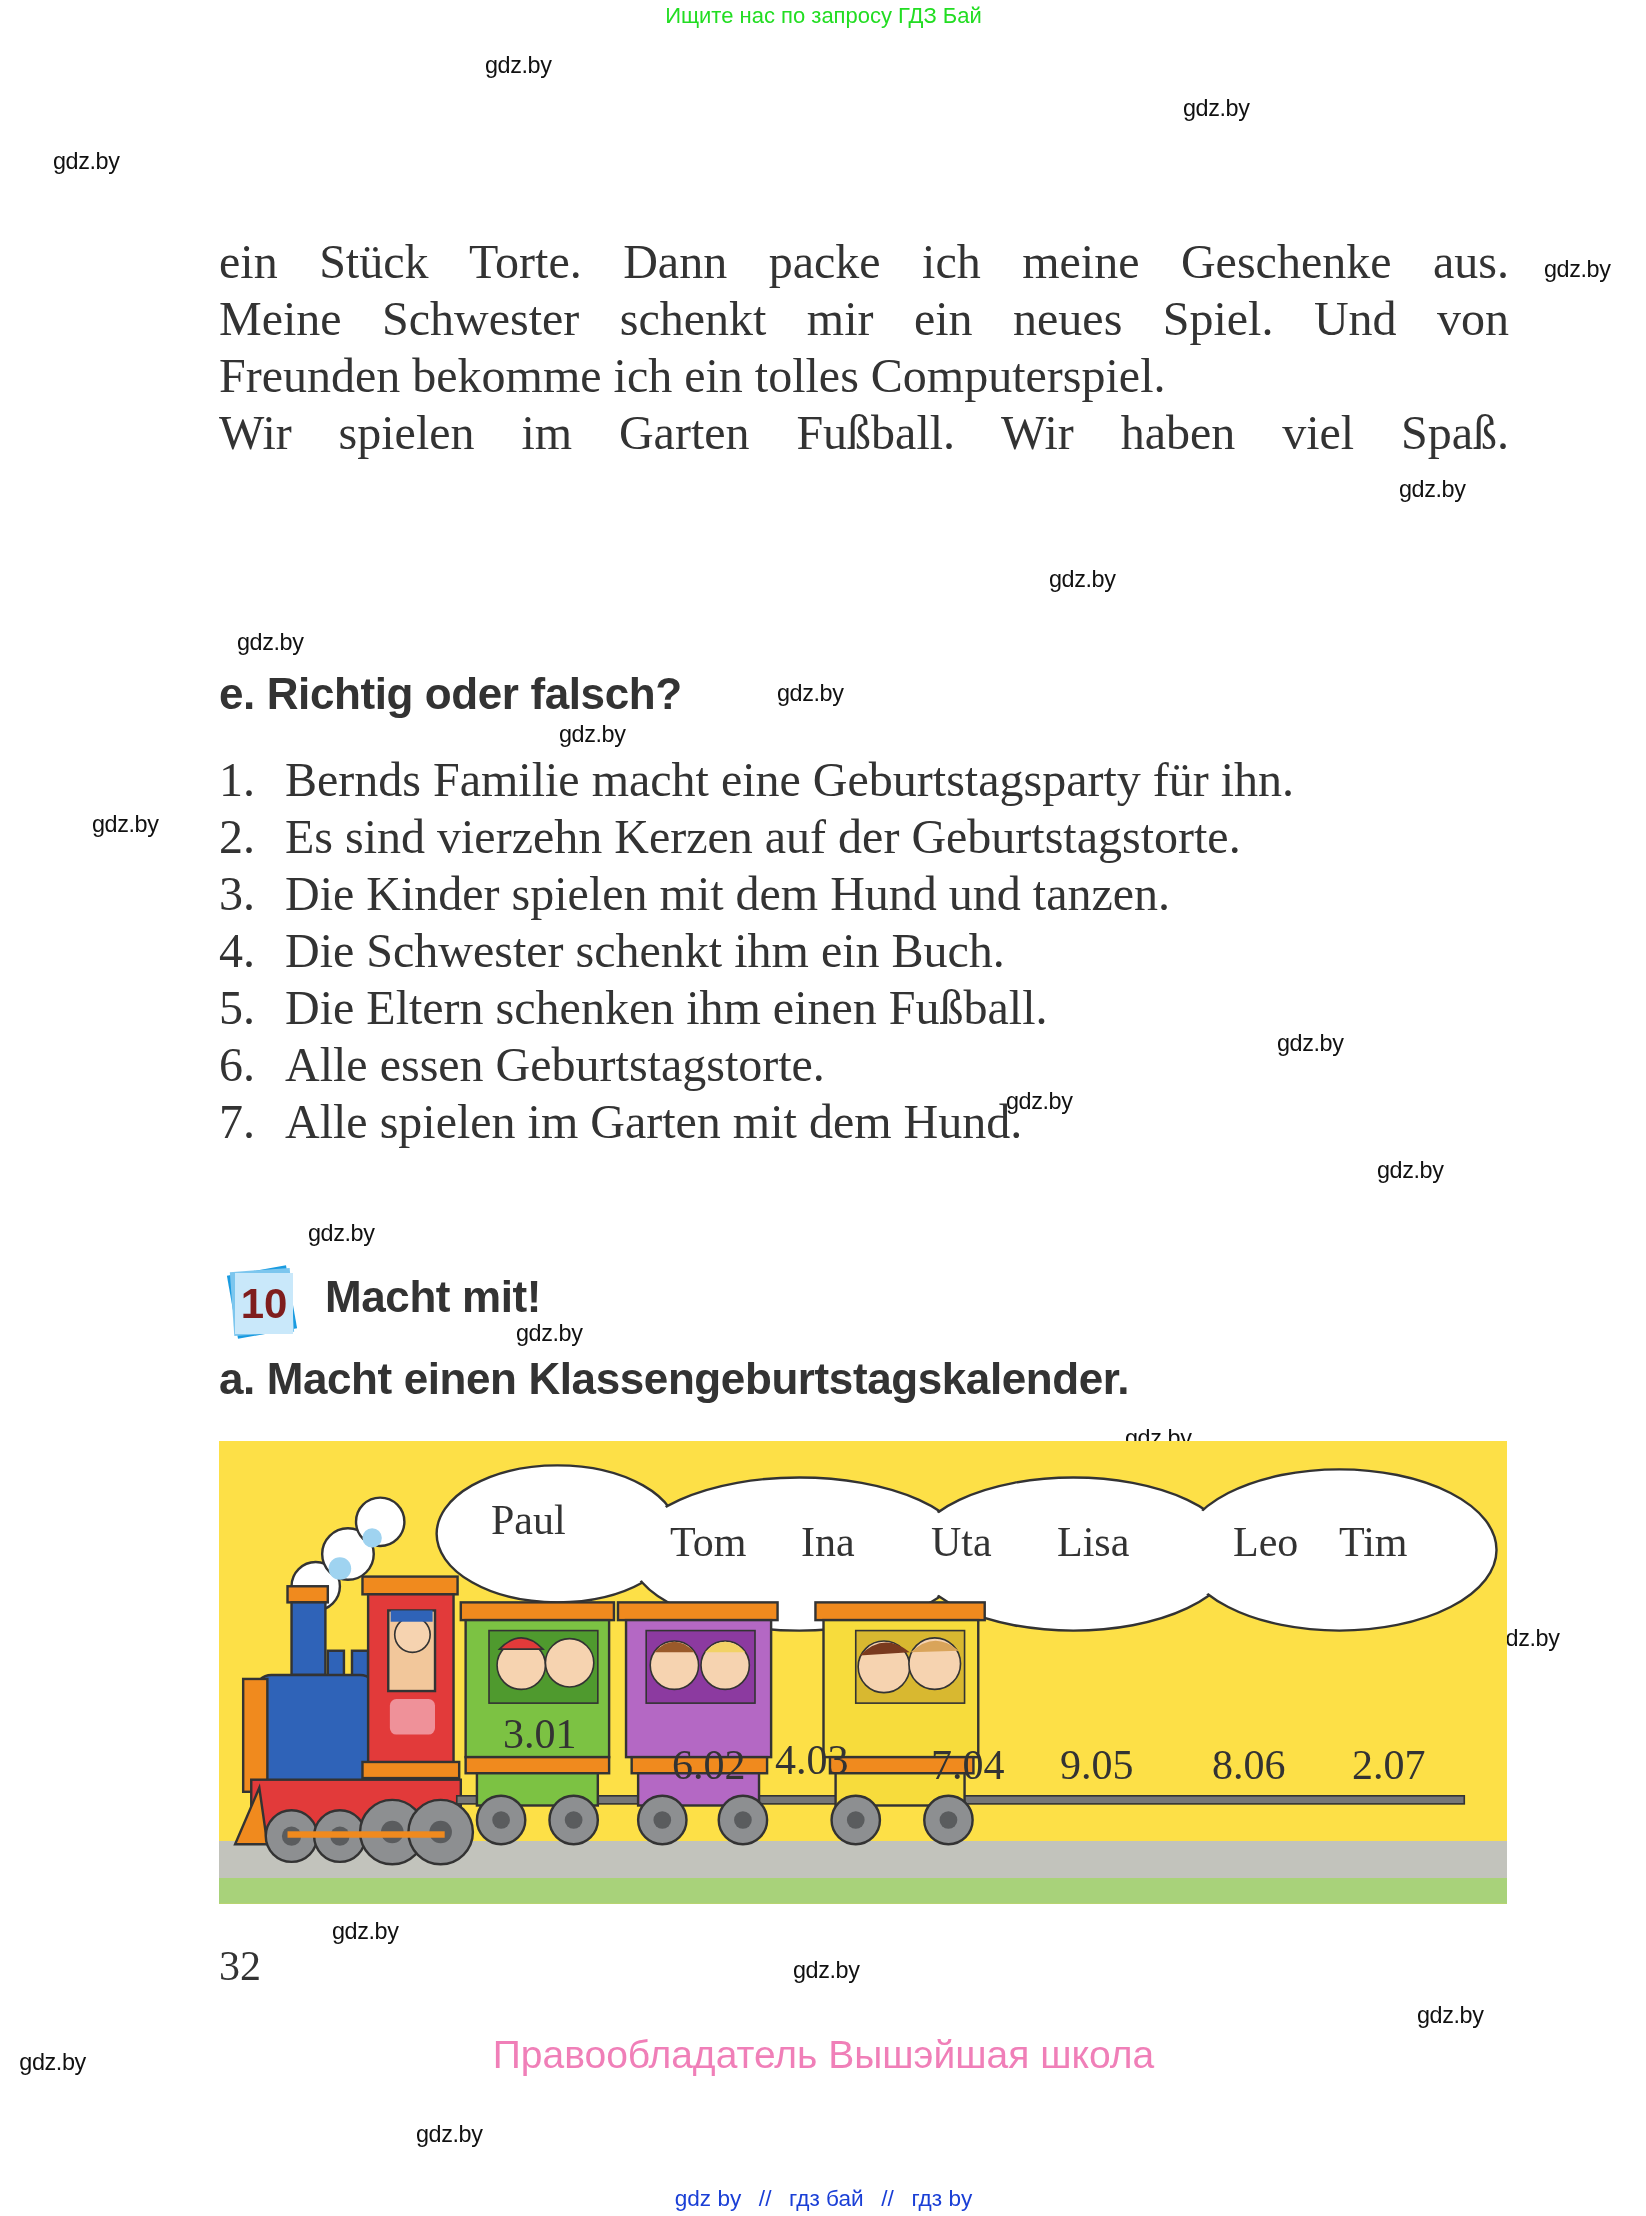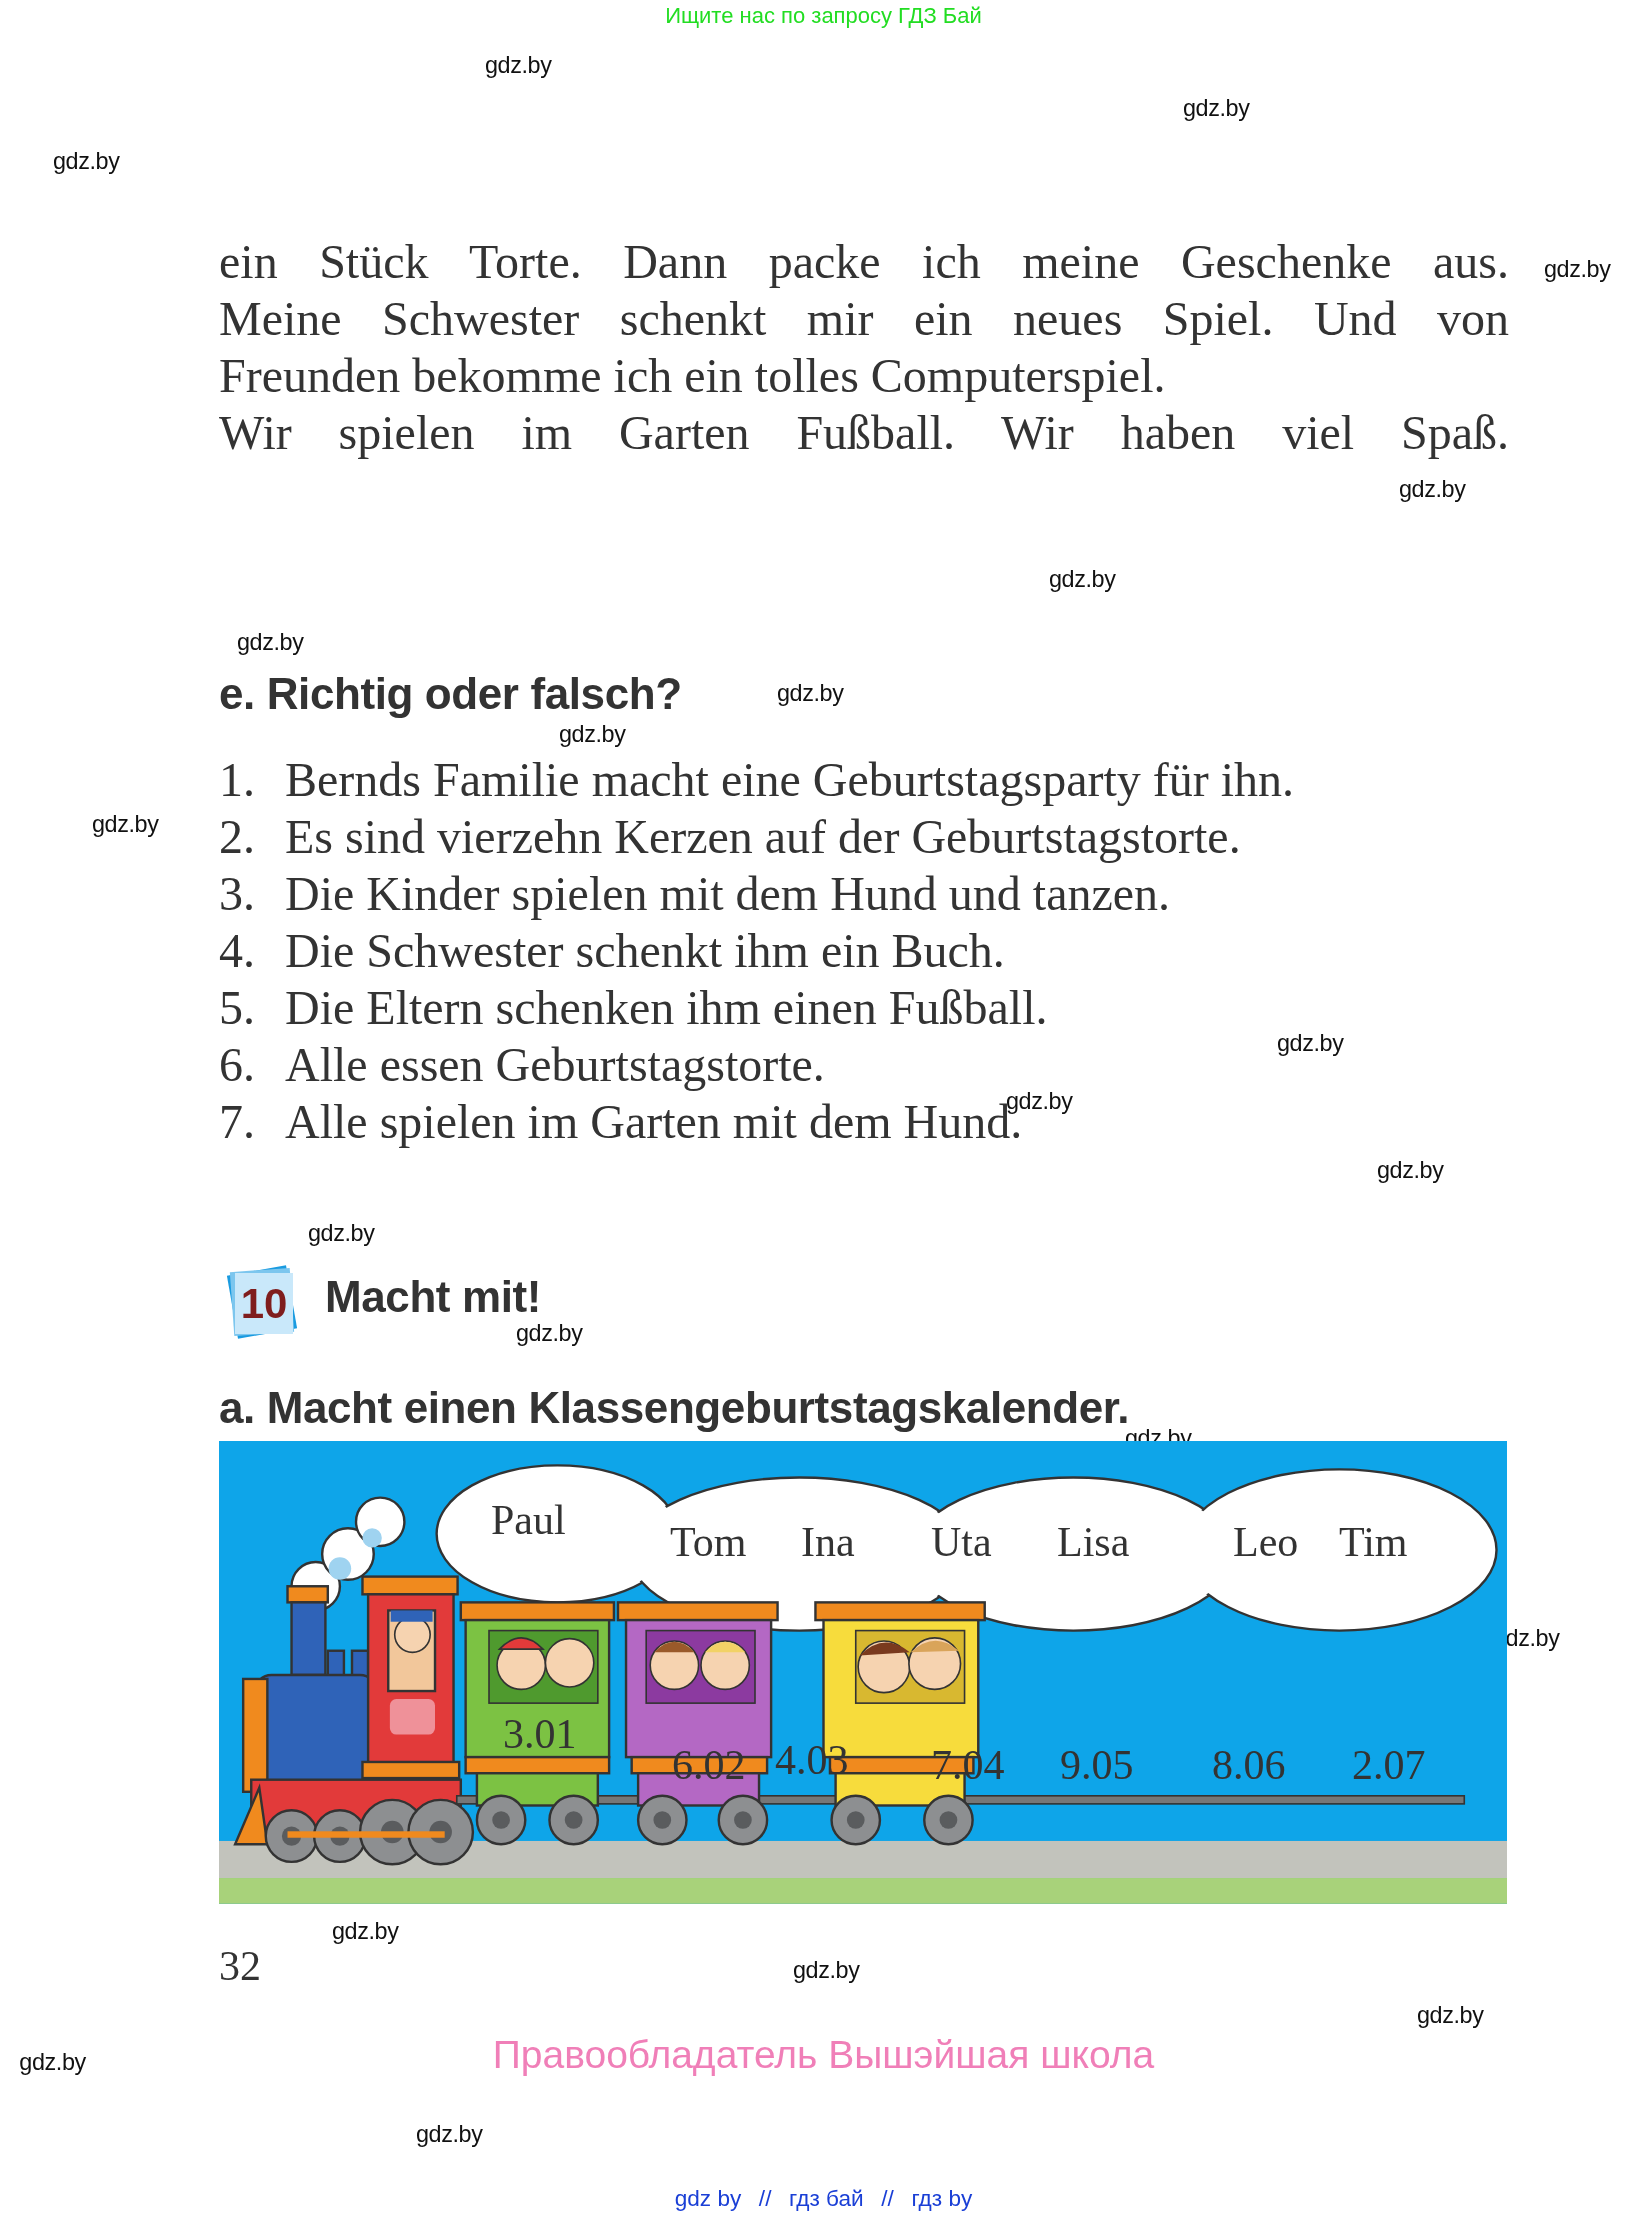--- a/index.html
+++ b/index.html
@@ -34,21 +34,21 @@
   .badge {
     position: absolute; left: 227px; top: 1267px; width: 69px; height: 69px;
   }
   .badge .sq1 { position:absolute; left:4.8px; top:3.2px; width:60px; height:64px; background:#1a9be0; transform: rotate(-10deg); }
   .badge .sq2 { position:absolute; left:4.8px; top:3.2px; width:60px; height:64px; background:#7cc6ee; transform: rotate(-4deg); }
   .badge .sq3 { position:absolute; left:8px; top:6.4px; width:58px; height:61px; background:#c9e8fa; }
   .badge .n {
     position:absolute; left:8px; top:6.4px; width:58px; height:61px; line-height:61px; text-align:center;
     font-family: "Liberation Sans", sans-serif; font-weight:bold; font-size:42px; color:#7f1d1d;
   }
-  .illu { position: absolute; left: 219px; top: 1441px; width: 1288px; height: 463px; overflow: hidden; background: #0ea5e9; }
+  .illu { position: absolute; left: 219px; top: 1441px; width: 1288px; height: 463px; overflow: hidden; background: #fde047; }
   .illu svg { display:block; }
   .illu .name {
     position: absolute; font-family: "Liberation Serif", "DejaVu Serif", serif;
     font-size: 42px; color: #333; white-space: nowrap;
   }
   .illu .date {
     position: absolute; font-family: "Liberation Serif", "DejaVu Serif", serif;
     font-size: 42px; color: #333; white-space: nowrap;
   }
   .page-num { position:absolute; left: 219px; top: 1942px; font-size: 42px; color:#333; }
@@ -133,21 +133,21 @@
   </li>
 </ul>
 
 <div class="badge">
   <div class="sq1"></div>
     <div class="sq2"></div>
     <div class="sq3"></div>
   <div class="n">10</div>
 </div>
 <div class="section-head" style="left:325px; top:1272px;">Macht mit!</div>
-<div class="section-head" style="left:219px; top:1354px;margin-top:29px;">a. Macht einen Klassengeburtstagskalender.</div>
+<div class="section-head" style="left:219px; top:1354px;">a. Macht einen Klassengeburtstagskalender.</div>
 
 <div class="illu">
   <svg width="1288" height="463" viewBox="0 0 1598 574">
 
     <rect x="0" y="496" width="1598" height="46" fill="#c2c3bc"></rect>
     <rect x="0" y="542" width="1598" height="32" fill="#a8d27a"></rect>
 
     <g fill="#ffffff" stroke="#333" stroke-width="3">
       <circle cx="120" cy="180" r="30"></circle>
       <circle cx="160" cy="140" r="32"></circle>

